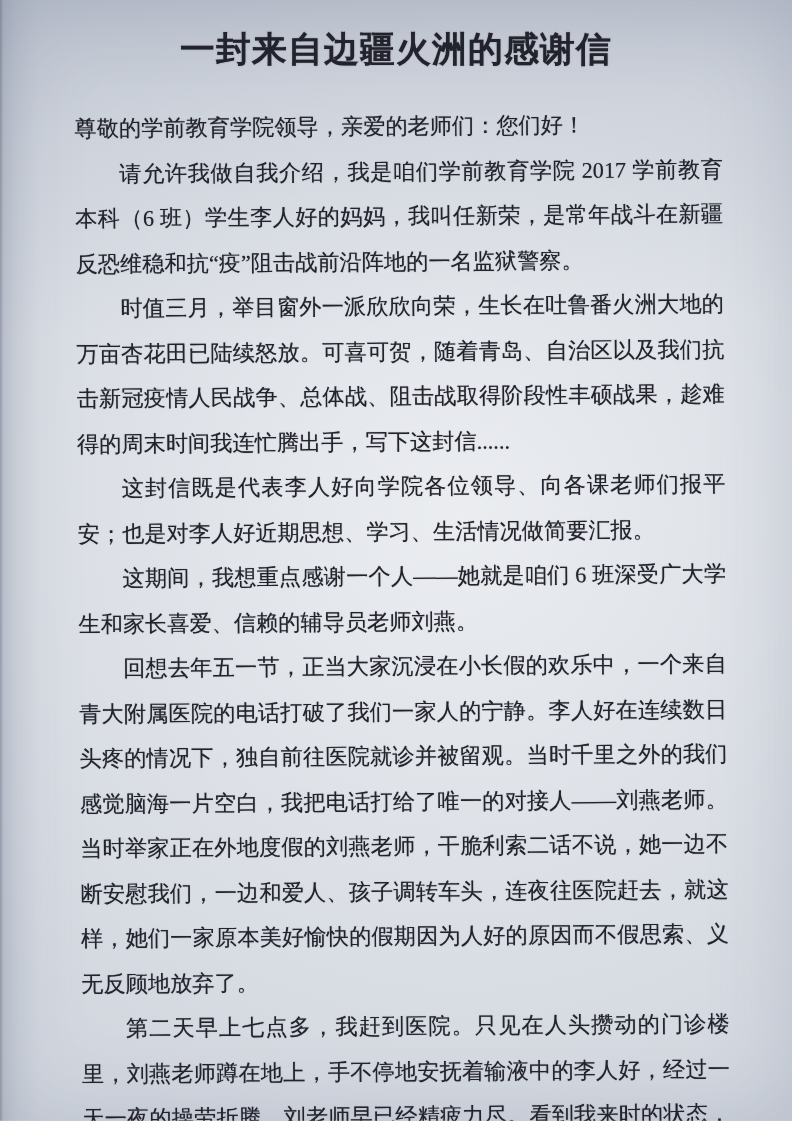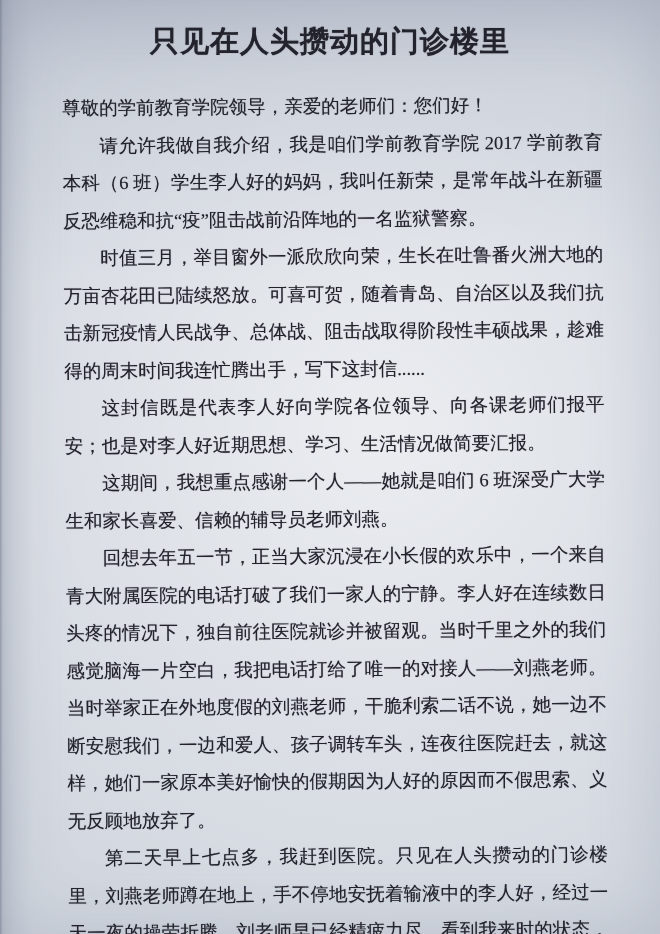--- a/index.html
+++ b/index.html
@@ -48,21 +48,21 @@
     margin: 0;
   }
   .para {
     text-indent: 2em;
   }
 </style>
 </head>
 <body>
 
 <div class="page">
-  <h1 class="title">只见在人头攒动的门诊楼里</h1>
+  <h1 class="title">一封来自边疆火洲的感谢信</h1>
   <div class="letter-body">
     <p class="greeting">尊敬的学前教育学院领导，亲爱的老师们：您们好！</p>
     <p class="para">请允许我做自我介绍，我是咱们学前教育学院 2017 学前教育本科（6 班）学生李人好的妈妈，我叫任新荣，是常年战斗在新疆反恐维稳和抗“疫”阻击战前沿阵地的一名监狱警察。</p>
     <p class="para">时值三月，举目窗外一派欣欣向荣，生长在吐鲁番火洲大地的万亩杏花田已陆续怒放。可喜可贺，随着青岛、自治区以及我们抗击新冠疫情人民战争、总体战、阻击战取得阶段性丰硕战果，趁难得的周末时间我连忙腾出手，写下这封信......</p>
     <p class="para">这封信既是代表李人好向学院各位领导、向各课老师们报平安；也是对李人好近期思想、学习、生活情况做简要汇报。</p>
     <p class="para">这期间，我想重点感谢一个人——她就是咱们 6 班深受广大学生和家长喜爱、信赖的辅导员老师刘燕。</p>
     <p class="para">回想去年五一节，正当大家沉浸在小长假的欢乐中，一个来自青大附属医院的电话打破了我们一家人的宁静。李人好在连续数日头疼的情况下，独自前往医院就诊并被留观。当时千里之外的我们感觉脑海一片空白，我把电话打给了唯一的对接人——刘燕老师。当时举家正在外地度假的刘燕老师，干脆利索二话不说，她一边不断安慰我们，一边和爱人、孩子调转车头，连夜往医院赶去，就这样，她们一家原本美好愉快的假期因为人好的原因而不假思索、义无反顾地放弃了。</p>
     <p class="para">第二天早上七点多，我赶到医院。只见在人头攒动的门诊楼里，刘燕老师蹲在地上，手不停地安抚着输液中的李人好，经过一天一夜的操劳折腾，刘老师早已经精疲力尽。看到我来时的状态，刘燕老师</p>
   </div>
 </div>

